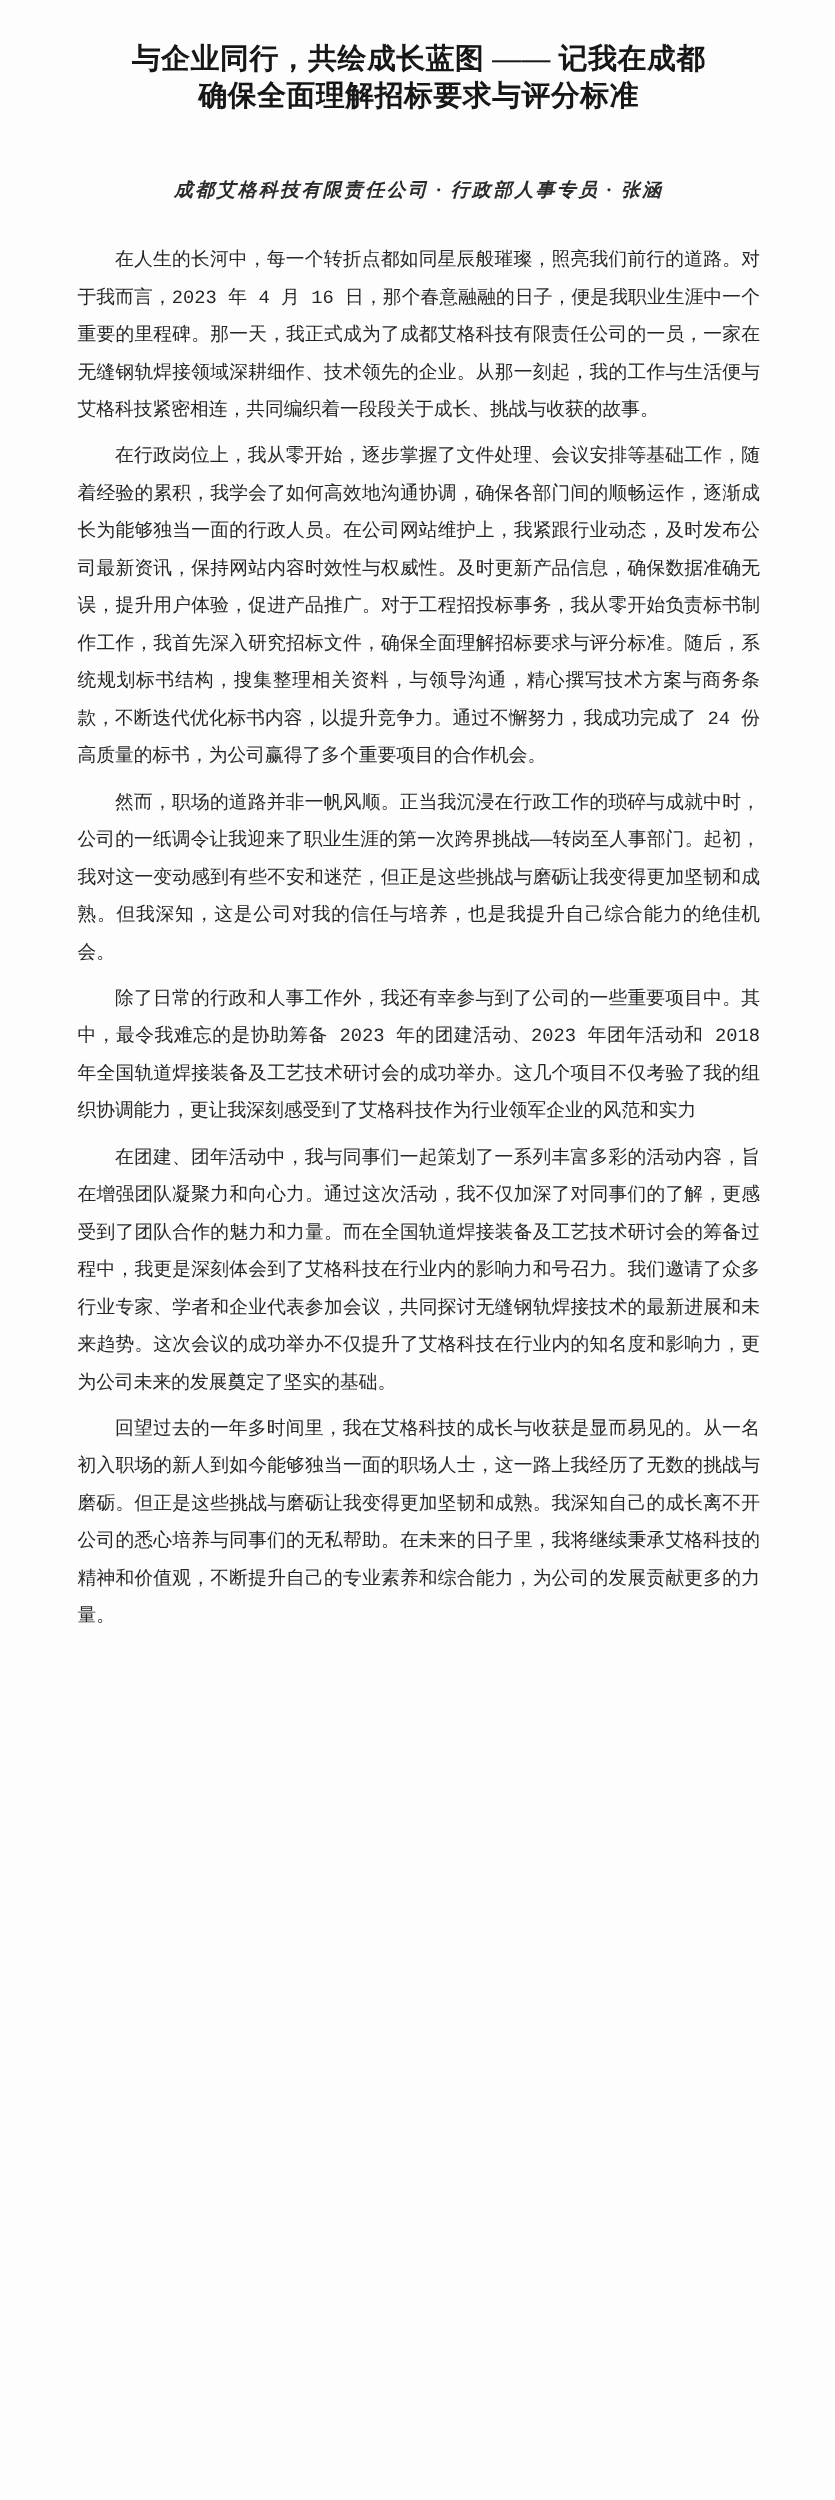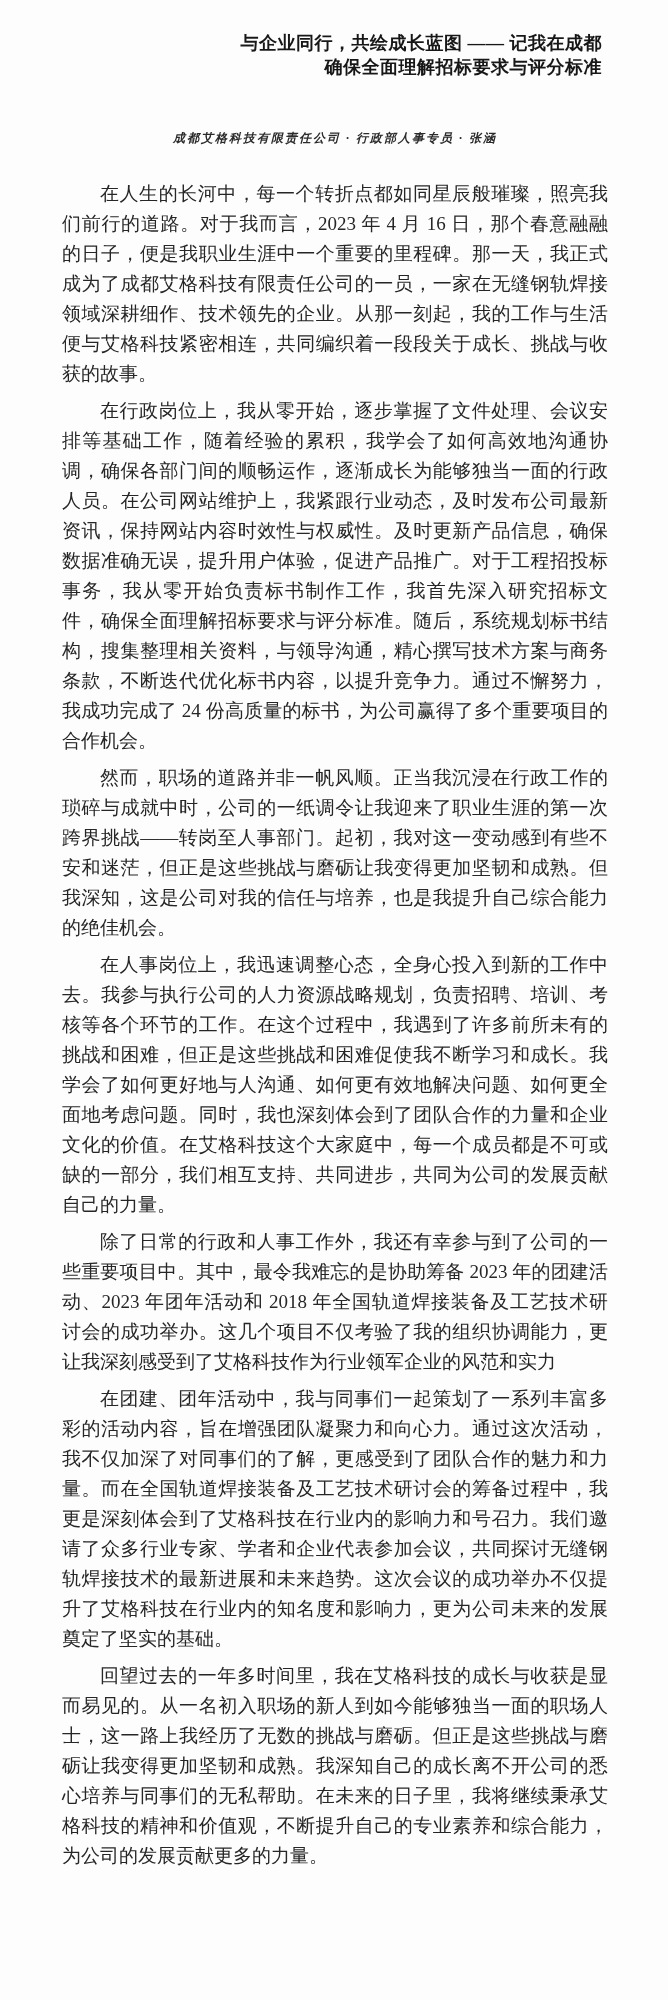--- a/index.html
+++ b/index.html
@@ -15,59 +15,59 @@
   }
   .page {
     box-sizing: border-box;
     width: 668px;
     min-height: 2000px;
     padding: 26px 60px 40px 62px;
     background: #fdfdfd;
   }
   .title {
     margin: 6px 6px 0 6px;
-    font-size: 18px;
+    font-size: 23px;
     font-weight: bold;
     line-height: 1.32;
-    text-align: right;
+    text-align: center;
     color: #171717;
     letter-spacing: 0.5px;
   }
   .byline {
     margin-top: 50px;
     text-align: center;
-    font-size: 12px;
+    font-size: 15px;
     font-style: italic;
     font-weight: bold;
     letter-spacing: 2px;
     color: #2b2b2b;
   }
   .article-body {
     margin-top: 32px;
   }
   .para {
     margin: 0 0 7px 0;
-    font-size: 19px;
+    font-size: 15px;
     line-height: 30px;
     text-align: justify;
     text-indent: 2em;
     color: #262626;
+    font-family: Liberation Mono, monospace;
   }
 </style>
 </head>
 <body>
 
 <div class="page">
   <h1 class="title">
     <span>与企业同行，共绘成长蓝图 —— 记我在成都</span><br>
     <span>确保全面理解招标要求与评分标准</span>
   </h1>
   <div class="byline">成都艾格科技有限责任公司 · 行政部人事专员 · 张涵</div>
   <div class="article-body">
       <p class="para">在人生的长河中，每一个转折点都如同星辰般璀璨，照亮我们前行的道路。对于我而言，2023 年 4 月 16 日，那个春意融融的日子，便是我职业生涯中一个重要的里程碑。那一天，我正式成为了成都艾格科技有限责任公司的一员，一家在无缝钢轨焊接领域深耕细作、技术领先的企业。从那一刻起，我的工作与生活便与艾格科技紧密相连，共同编织着一段段关于成长、挑战与收获的故事。</p>
       <p class="para">在行政岗位上，我从零开始，逐步掌握了文件处理、会议安排等基础工作，随着经验的累积，我学会了如何高效地沟通协调，确保各部门间的顺畅运作，逐渐成长为能够独当一面的行政人员。在公司网站维护上，我紧跟行业动态，及时发布公司最新资讯，保持网站内容时效性与权威性。及时更新产品信息，确保数据准确无误，提升用户体验，促进产品推广。对于工程招投标事务，我从零开始负责标书制作工作，我首先深入研究招标文件，确保全面理解招标要求与评分标准。随后，系统规划标书结构，搜集整理相关资料，与领导沟通，精心撰写技术方案与商务条款，不断迭代优化标书内容，以提升竞争力。通过不懈努力，我成功完成了 24 份高质量的标书，为公司赢得了多个重要项目的合作机会。</p>
       <p class="para">然而，职场的道路并非一帆风顺。正当我沉浸在行政工作的琐碎与成就中时，公司的一纸调令让我迎来了职业生涯的第一次跨界挑战——转岗至人事部门。起初，我对这一变动感到有些不安和迷茫，但正是这些挑战与磨砺让我变得更加坚韧和成熟。但我深知，这是公司对我的信任与培养，也是我提升自己综合能力的绝佳机会。</p>
-      <p class="para">在人事岗位上，我迅速调整心态，全身心投入到新的工作中去。我参与执行公司的人力资源战略规划，负责招聘、培训、考核等各个环节的工作。在这个过程中，我遇到了许多前所未有的挑战和困难，但正是这些挑战和困难促使我不断学习和成长。我学会了如何更好地与人沟通、如何更有效地解决问题、如何更全面地考虑问题。同时，我也深刻体会到了团队合作的力量和企业文化的价值。在艾格科技这个大家庭中，每一个成员都是不可或缺的一部分，我们相互支持、共同进步，共同为公司的发展贡献自己的力量。</p>
       <p class="para">除了日常的行政和人事工作外，我还有幸参与到了公司的一些重要项目中。其中，最令我难忘的是协助筹备 2023 年的团建活动、2023 年团年活动和 2018 年全国轨道焊接装备及工艺技术研讨会的成功举办。这几个项目不仅考验了我的组织协调能力，更让我深刻感受到了艾格科技作为行业领军企业的风范和实力</p>
       <p class="para">在团建、团年活动中，我与同事们一起策划了一系列丰富多彩的活动内容，旨在增强团队凝聚力和向心力。通过这次活动，我不仅加深了对同事们的了解，更感受到了团队合作的魅力和力量。而在全国轨道焊接装备及工艺技术研讨会的筹备过程中，我更是深刻体会到了艾格科技在行业内的影响力和号召力。我们邀请了众多行业专家、学者和企业代表参加会议，共同探讨无缝钢轨焊接技术的最新进展和未来趋势。这次会议的成功举办不仅提升了艾格科技在行业内的知名度和影响力，更为公司未来的发展奠定了坚实的基础。</p>
       <p class="para">回望过去的一年多时间里，我在艾格科技的成长与收获是显而易见的。从一名初入职场的新人到如今能够独当一面的职场人士，这一路上我经历了无数的挑战与磨砺。但正是这些挑战与磨砺让我变得更加坚韧和成熟。我深知自己的成长离不开公司的悉心培养与同事们的无私帮助。在未来的日子里，我将继续秉承艾格科技的精神和价值观，不断提升自己的专业素养和综合能力，为公司的发展贡献更多的力量。</p>
     </div>
 </div>
 
 </body></html>

